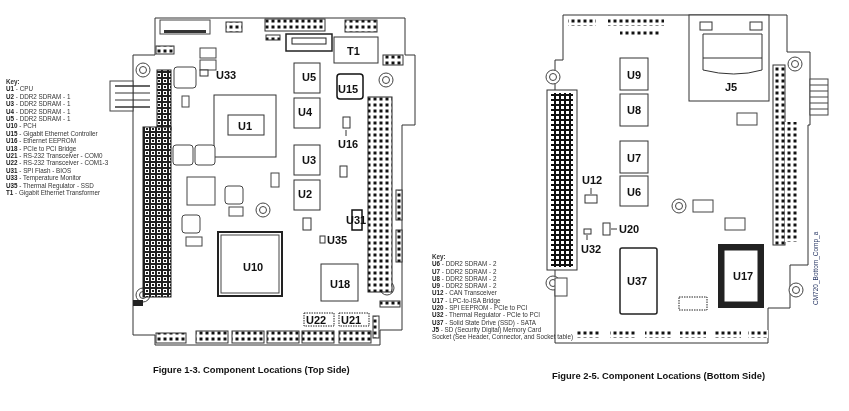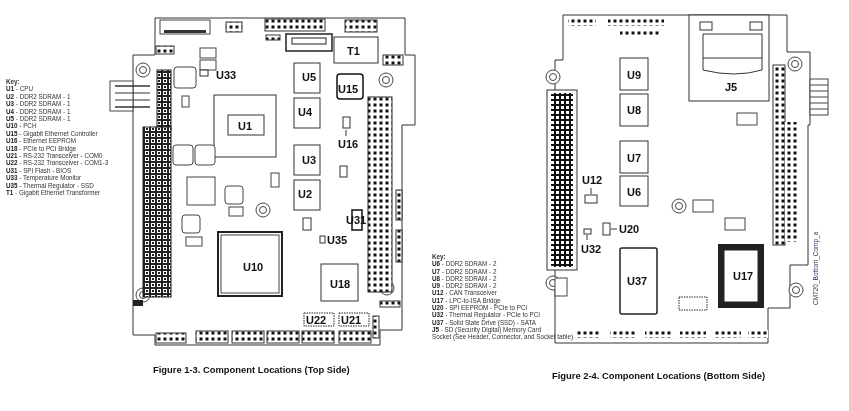--- a/index.html
+++ b/index.html
@@ -257,13 +257,13 @@
   <div><b>U17</b><span> - LPC-to-ISA Bridge</span></div>
   <div><b>U20</b><span> - SPI EEPROM - PCIe to PCI</span></div>
   <div><b>U32</b><span> - Thermal Regulator - PCIe to PCI</span></div>
   <div><b>U37</b><span> - Solid State Drive (SSD) - SATA</span></div>
   <div><b>J5</b><span>   - SD (Security Digital) Memory Card</span></div>
   <div>Socket (See Header, Connector, and Socket table)</div>
 </div>
 
 <div class="side-label" style="left:812px; top:305px;">CM720_Bottom_Comp_a</div>
 
-<div class="caption" style="left:552px; top:370px;">Figure  2-4.   Component Locations (Bottom Side)</div>
+<div class="caption" style="left:552px; top:370px;">Figure  2-5.   Component Locations (Bottom Side)</div>
 
 </body></html>

